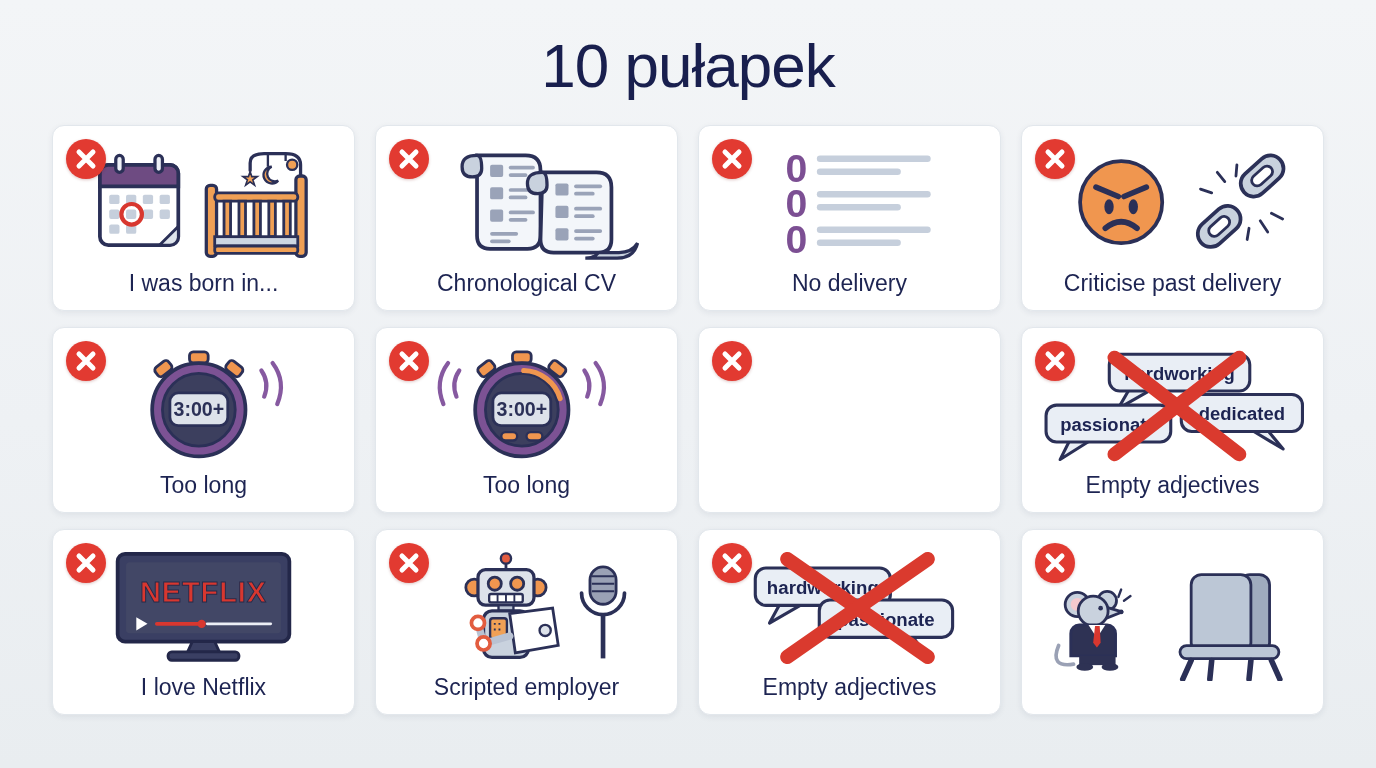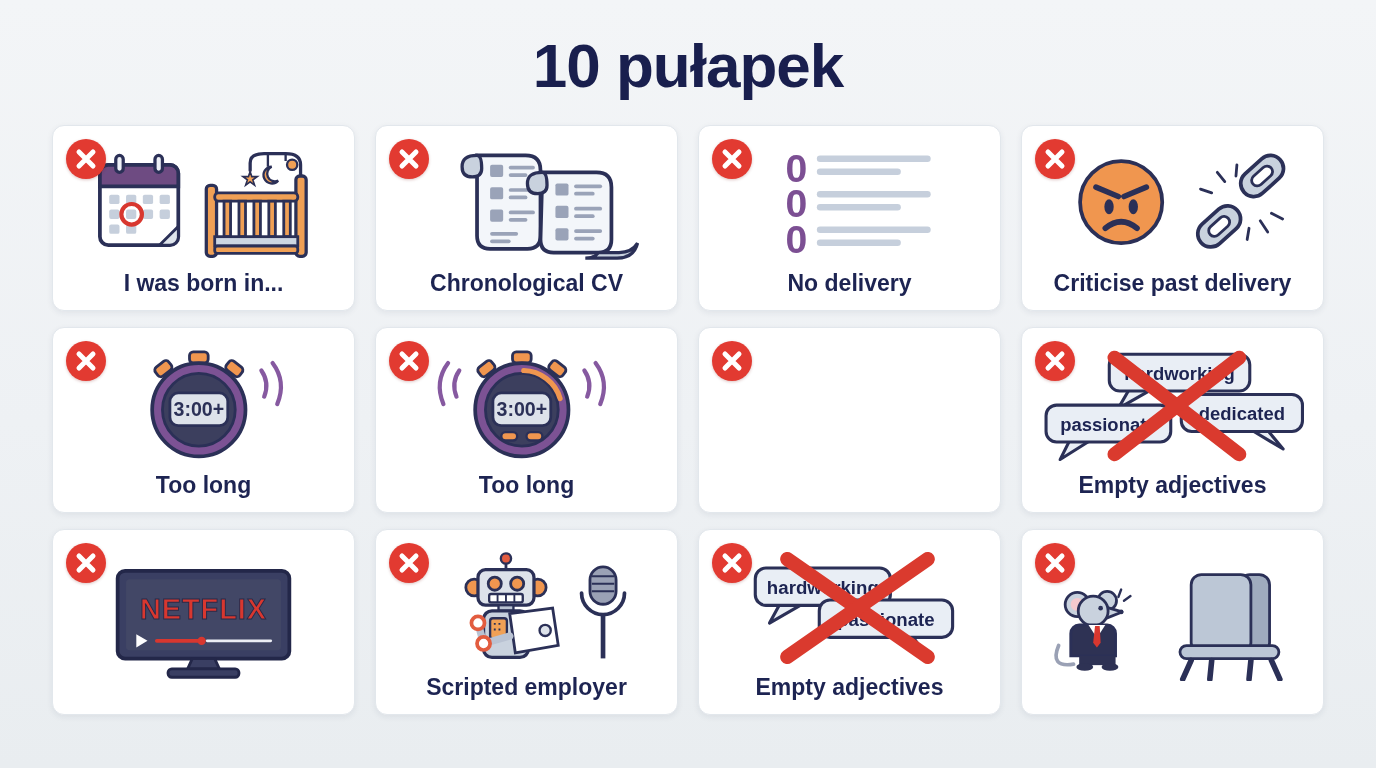--- a/index.html
+++ b/index.html
@@ -3,21 +3,21 @@
 <meta charset="utf-8">
 <style>
   * { margin:0; padding:0; box-sizing:border-box; }
   html,body { width:1376px; height:768px; overflow:hidden; }
   body {
     font-family:"Liberation Sans", sans-serif;
     background:linear-gradient(180deg,#f3f5f7 0%,#eef1f4 55%,#e9edf0 100%);
   }
   .title {
     text-align:center; padding-top:30px;
-    font-size:62px; font-weight:bold; letter-spacing:-1px;
+    font-size:62px; font-weight:normal; letter-spacing:-1px;
     color:#191f4e;
   }
   .grid {
     margin:24px 52px 0 52px;
     display:grid;
     grid-template-columns:repeat(4,1fr);
     grid-auto-rows:186px;
     gap:16px 20px;
   }
   .card {
@@ -35,21 +35,21 @@
     background:#e23a31;
     box-shadow:0 1px 3px rgba(120,20,15,.25);
     display:flex; align-items:center; justify-content:center;
   }
   .illus {
     flex:1; display:flex; align-items:center; justify-content:center;
     padding-top:4px; min-height:0;
   }
   .illus svg { width:100%; height:112px; }
   .caption {
-    text-align:center; font-weight:bold; font-size:23px;
+    text-align:center; font-weight:normal; font-size:23px;
     color:#1d2452; padding:0 2px 8px 2px; line-height:1.15;
   }
   svg text {
     font-family:"Liberation Sans", sans-serif;
     font-weight:bold;
   }
 </style>
 </head>
 <body>
 
@@ -340,20 +340,21 @@
           <text x="130" y="54" font-size="31" text-anchor="middle" fill="#d8372f" stroke="#252a4a" stroke-width="1" letter-spacing="1">NETFLIX</text>
           <polygon points="58,70 58,84 70,77" fill="#ffffff"></polygon>
           <path d="M80,77 L128,77" stroke="#d8372f" stroke-width="4" stroke-linecap="round"></path>
           <circle cx="128" cy="77" r="4.5" fill="#d8372f"></circle>
           <path d="M134,77 L202,77" stroke="#eceff5" stroke-width="3" stroke-linecap="round"></path>
           <polygon points="118,96 142,96 147,107 113,107" fill="#3a3f63" stroke="#232749" stroke-width="3"></polygon>
           <rect x="92" y="107" width="76" height="9" rx="4" fill="#3a3f63" stroke="#232749" stroke-width="3"></rect>
         </g>
       </svg>
     </div>
+    <div class="caption">I love Netflix</div>
   </div>
 
   <div class="card">
     <div class="badge">
       <svg width="22" height="22" viewBox="0 0 22 22">
           <path d="M4,4 L18,18 M18,4 L4,18" stroke="#fff" stroke-width="5" stroke-linecap="round"></path>
         </svg>
     </div>
     <div class="illus">
       <svg viewBox="0 0 260 120" preserveAspectRatio="xMidYMid meet">

